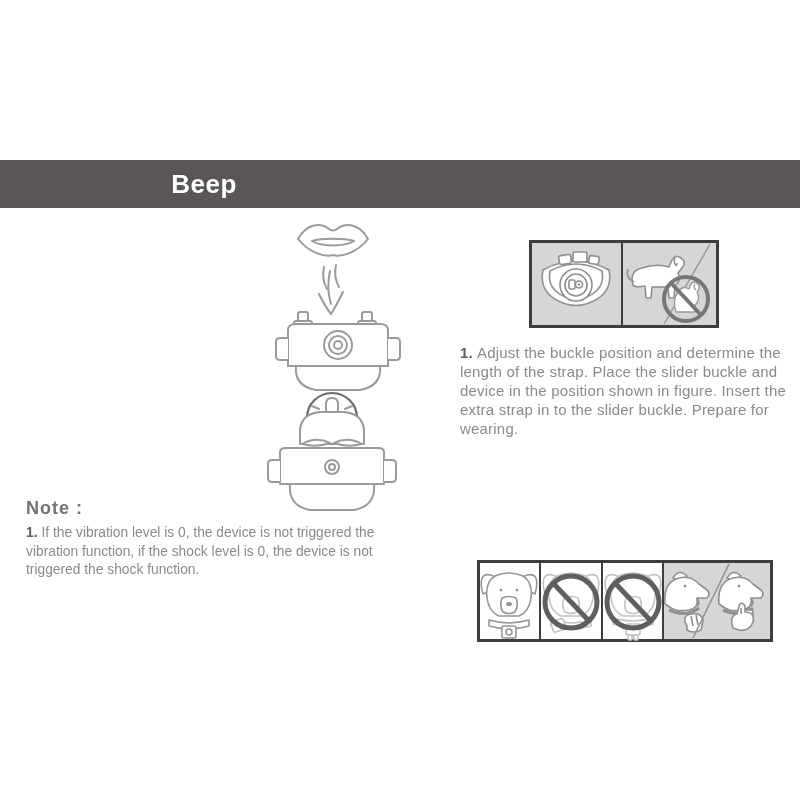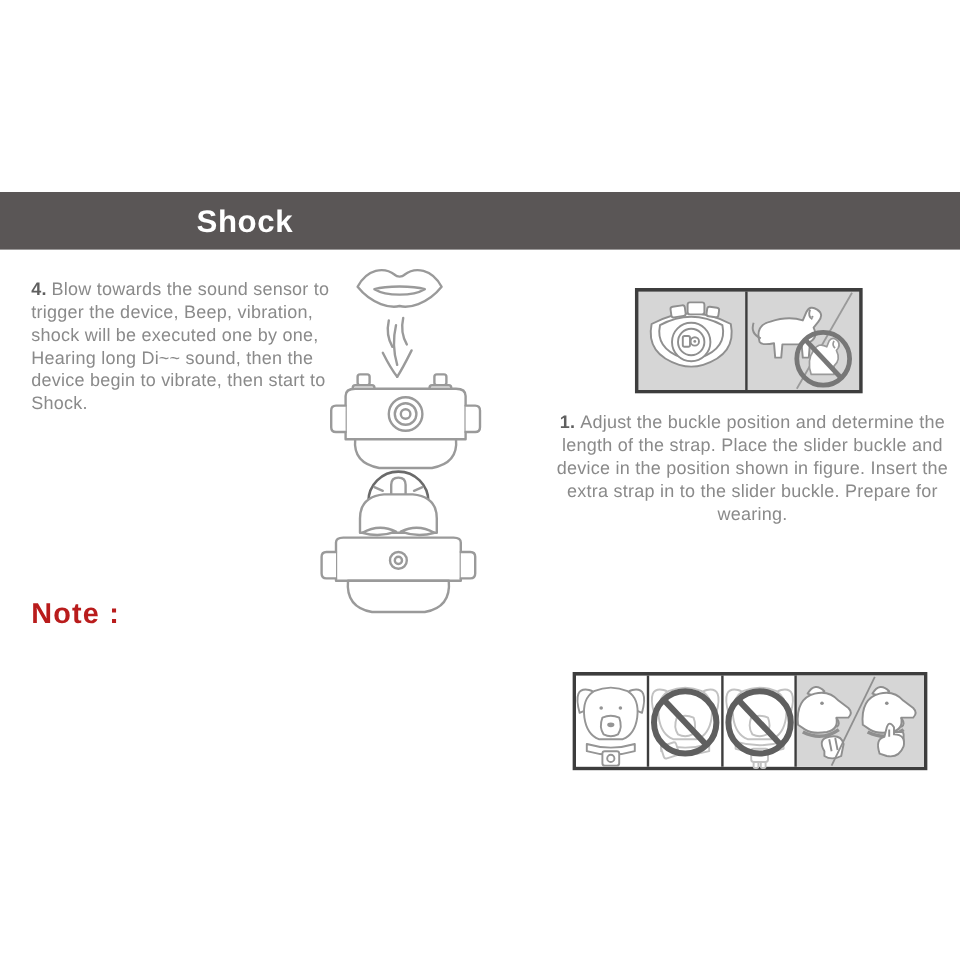--- a/index.html
+++ b/index.html
@@ -26,45 +26,44 @@
     position:absolute;margin:0;
     color:#8a8a8a;font-size:15px;line-height:19px;letter-spacing:.2px;
   }
   .num{font-weight:bold;color:#5f5f5f;margin-right:4px;}
 
   .step4{left:26px;top:232px;width:274px;}
   .step5{left:26px;top:367px;width:278px;}
 
   .note-heading{
     position:absolute;left:26px;top:498px;margin:0;
-    color:#b91c1c;font-size:24px;font-weight:bold;letter-spacing:1px;
+    color:#737373;font-size:18px;font-weight:bold;letter-spacing:1px;
   }
   .notes{left:26px;top:524px;width:364px;font-size:13.8px;line-height:18.5px;letter-spacing:0;}
   .notes p{margin:0;}
 
-  .wear-steps{left:460px;top:343px;width:334px;text-align:center;}
+  .wear-steps{left:460px;top:343px;width:334px;}
   .wear-steps p{margin:0;}
 
   .illus{position:absolute;}
   .illus-a{left:272px;top:214px;width:134px;height:178px;}
   .illus-b{left:266px;top:388px;width:138px;height:126px;}
   .illus-c{left:529px;top:240px;width:190px;height:88px;}
   .illus-d{left:477px;top:560px;width:296px;height:82px;}
   svg{display:block;width:100%;height:100%;}
 </style>
 </head>
 <body>
 
 <div class="page">
 
   <div class="band">
-    <div class="band-title left">Shock</div>
-  </div>
-
-  <p class="para step4"><span class="num">4.</span><span>Blow towards the sound sensor to trigger the device, Beep, vibration, shock will be executed one by one, Hearing long Di~~ sound, then the device begin to vibrate, then start to Shock.</span></p>
+    <div class="band-title left">Beep</div>
+  </div>
+
 
   <div class="illus illus-a">
     <svg viewBox="0 0 134 178">
       <g fill="none" stroke="#9a9a9a" stroke-width="2" stroke-linecap="round" stroke-linejoin="round">
         <g>
           <path d="M26 25 C34 10 48 8 57 15 C59 17 63 17 65 15 C74 8 88 10 96 25 C84 40 68 43 61 41 C54 43 38 40 26 25 Z"></path>
           <path d="M40 27 C50 33 72 33 82 27 C72 24 50 24 40 27 Z"></path>
         </g>
         <g>
           <path d="M52 53 C50 62 51 68 55 75"></path>
@@ -118,20 +117,21 @@
           <circle cx="66" cy="79" r="7"></circle>
           <circle cx="66" cy="79" r="3"></circle>
         </g>
       </g>
     </svg>
   </div>
 
   <p class="note-heading">Note :</p>
 
   <div class="para notes">
+    <p><span class="num">1.</span><span>If the vibration level is 0, the device is not triggered the vibration function, if the shock level is 0, the device is not triggered the shock function.</span></p>
   </div>
 
   <div class="illus illus-c">
     <svg viewBox="0 0 190 88">
       <rect x="1.5" y="1.5" width="187" height="85" fill="#d6d6d6" stroke="#3d3d3d" stroke-width="3"></rect>
       <line x1="93" y1="3" x2="93" y2="85" stroke="#3d3d3d" stroke-width="2"></line>
       <g fill="#ffffff" stroke="#8f8f8f" stroke-width="1.6" stroke-linejoin="round">
         <path d="M14 30 Q47 12 80 30 Q85 55 57 64 Q47 67 37 64 Q9 55 14 30 Z"></path>
         <path d="M21 31 Q47 17 73 31 Q77 50 55 58 Q47 60 39 58 Q17 50 21 31 Z" fill="none"></path>
         <rect x="30" y="15" width="12" height="9" rx="2" transform="rotate(-8 36 19)"></rect>

